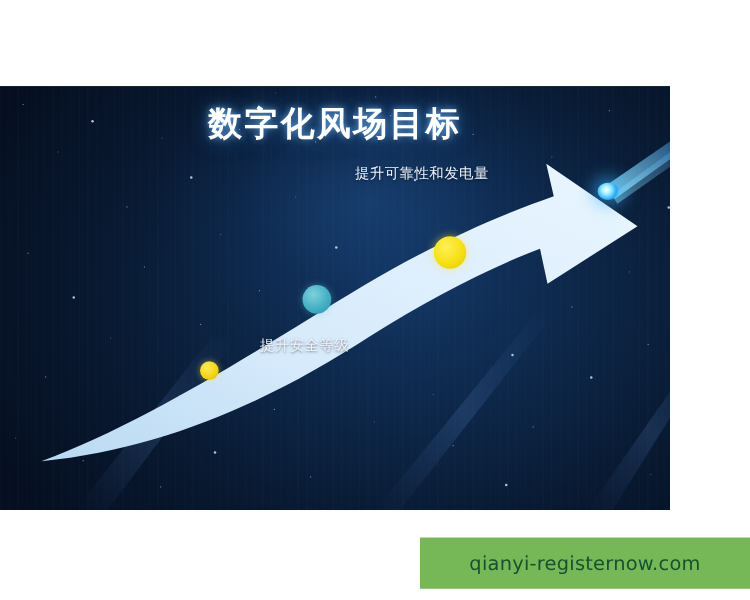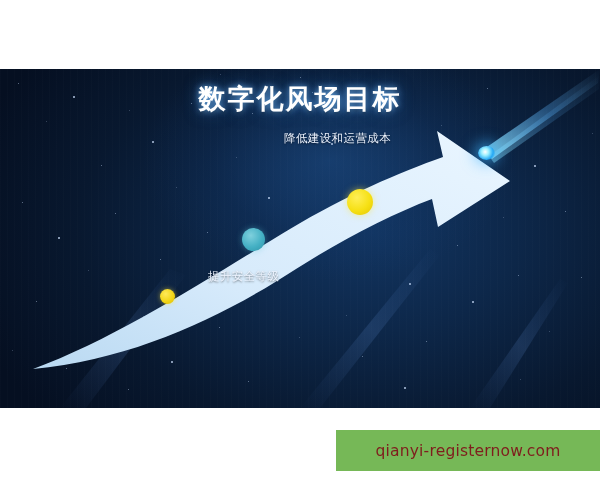--- a/index.html
+++ b/index.html
@@ -19,21 +19,21 @@
     width: 600px;
     height: 480px;
     background: #ffffff;
   }
 
   
   .slide {
     position: absolute;
     left: 0;
     top: 69px;
-    width: 600px;
+    width: 536px;
     height: 339px;
     overflow: hidden;
     background:
       radial-gradient(ellipse 70% 85% at 62% 48%, #123561 0%, #0d2749 35%, #08182f 70%, #050f21 100%),
       linear-gradient(180deg, #061024 0%, #081a33 45%, #050e1f 100%);
   }
 
   
   .slide-streaks {
     position: absolute;
@@ -173,21 +173,21 @@
     left: 336px;
     top: 430px;
     width: 264px;
     height: 41px;
     background: #76b857;
     display: flex;
     align-items: center;
     justify-content: center;
   }
   .url-banner-text {
-    color: #7f1d1d;
+    color: #14532d;
     font-size: 15.5px;
     letter-spacing: .2px;
     font-family: "DejaVu Sans", "Liberation Sans", sans-serif;
     white-space: nowrap;
   }
 </style>
 </head>
 <body>
 
 <div id="page">
@@ -296,21 +296,21 @@
     </svg>
 
     <div class="comet-head"></div>
 
     <div class="title">数字化风场目标</div>
 
     <div class="dot dot-yellow-big"></div>
     <div class="dot dot-teal"></div>
     <div class="dot dot-yellow-small"></div>
 
-    <div class="label label-cost">降低建设和运营成本</div>
+    <div class="label label-cost">提升可靠性和发电量</div>
     <div class="label label-safe">提升安全等级</div>
 
   </div>
 
   <div class="url-banner">
     <span class="url-banner-text">qianyi-registernow.com</span>
   </div>
 
 </div>
 

